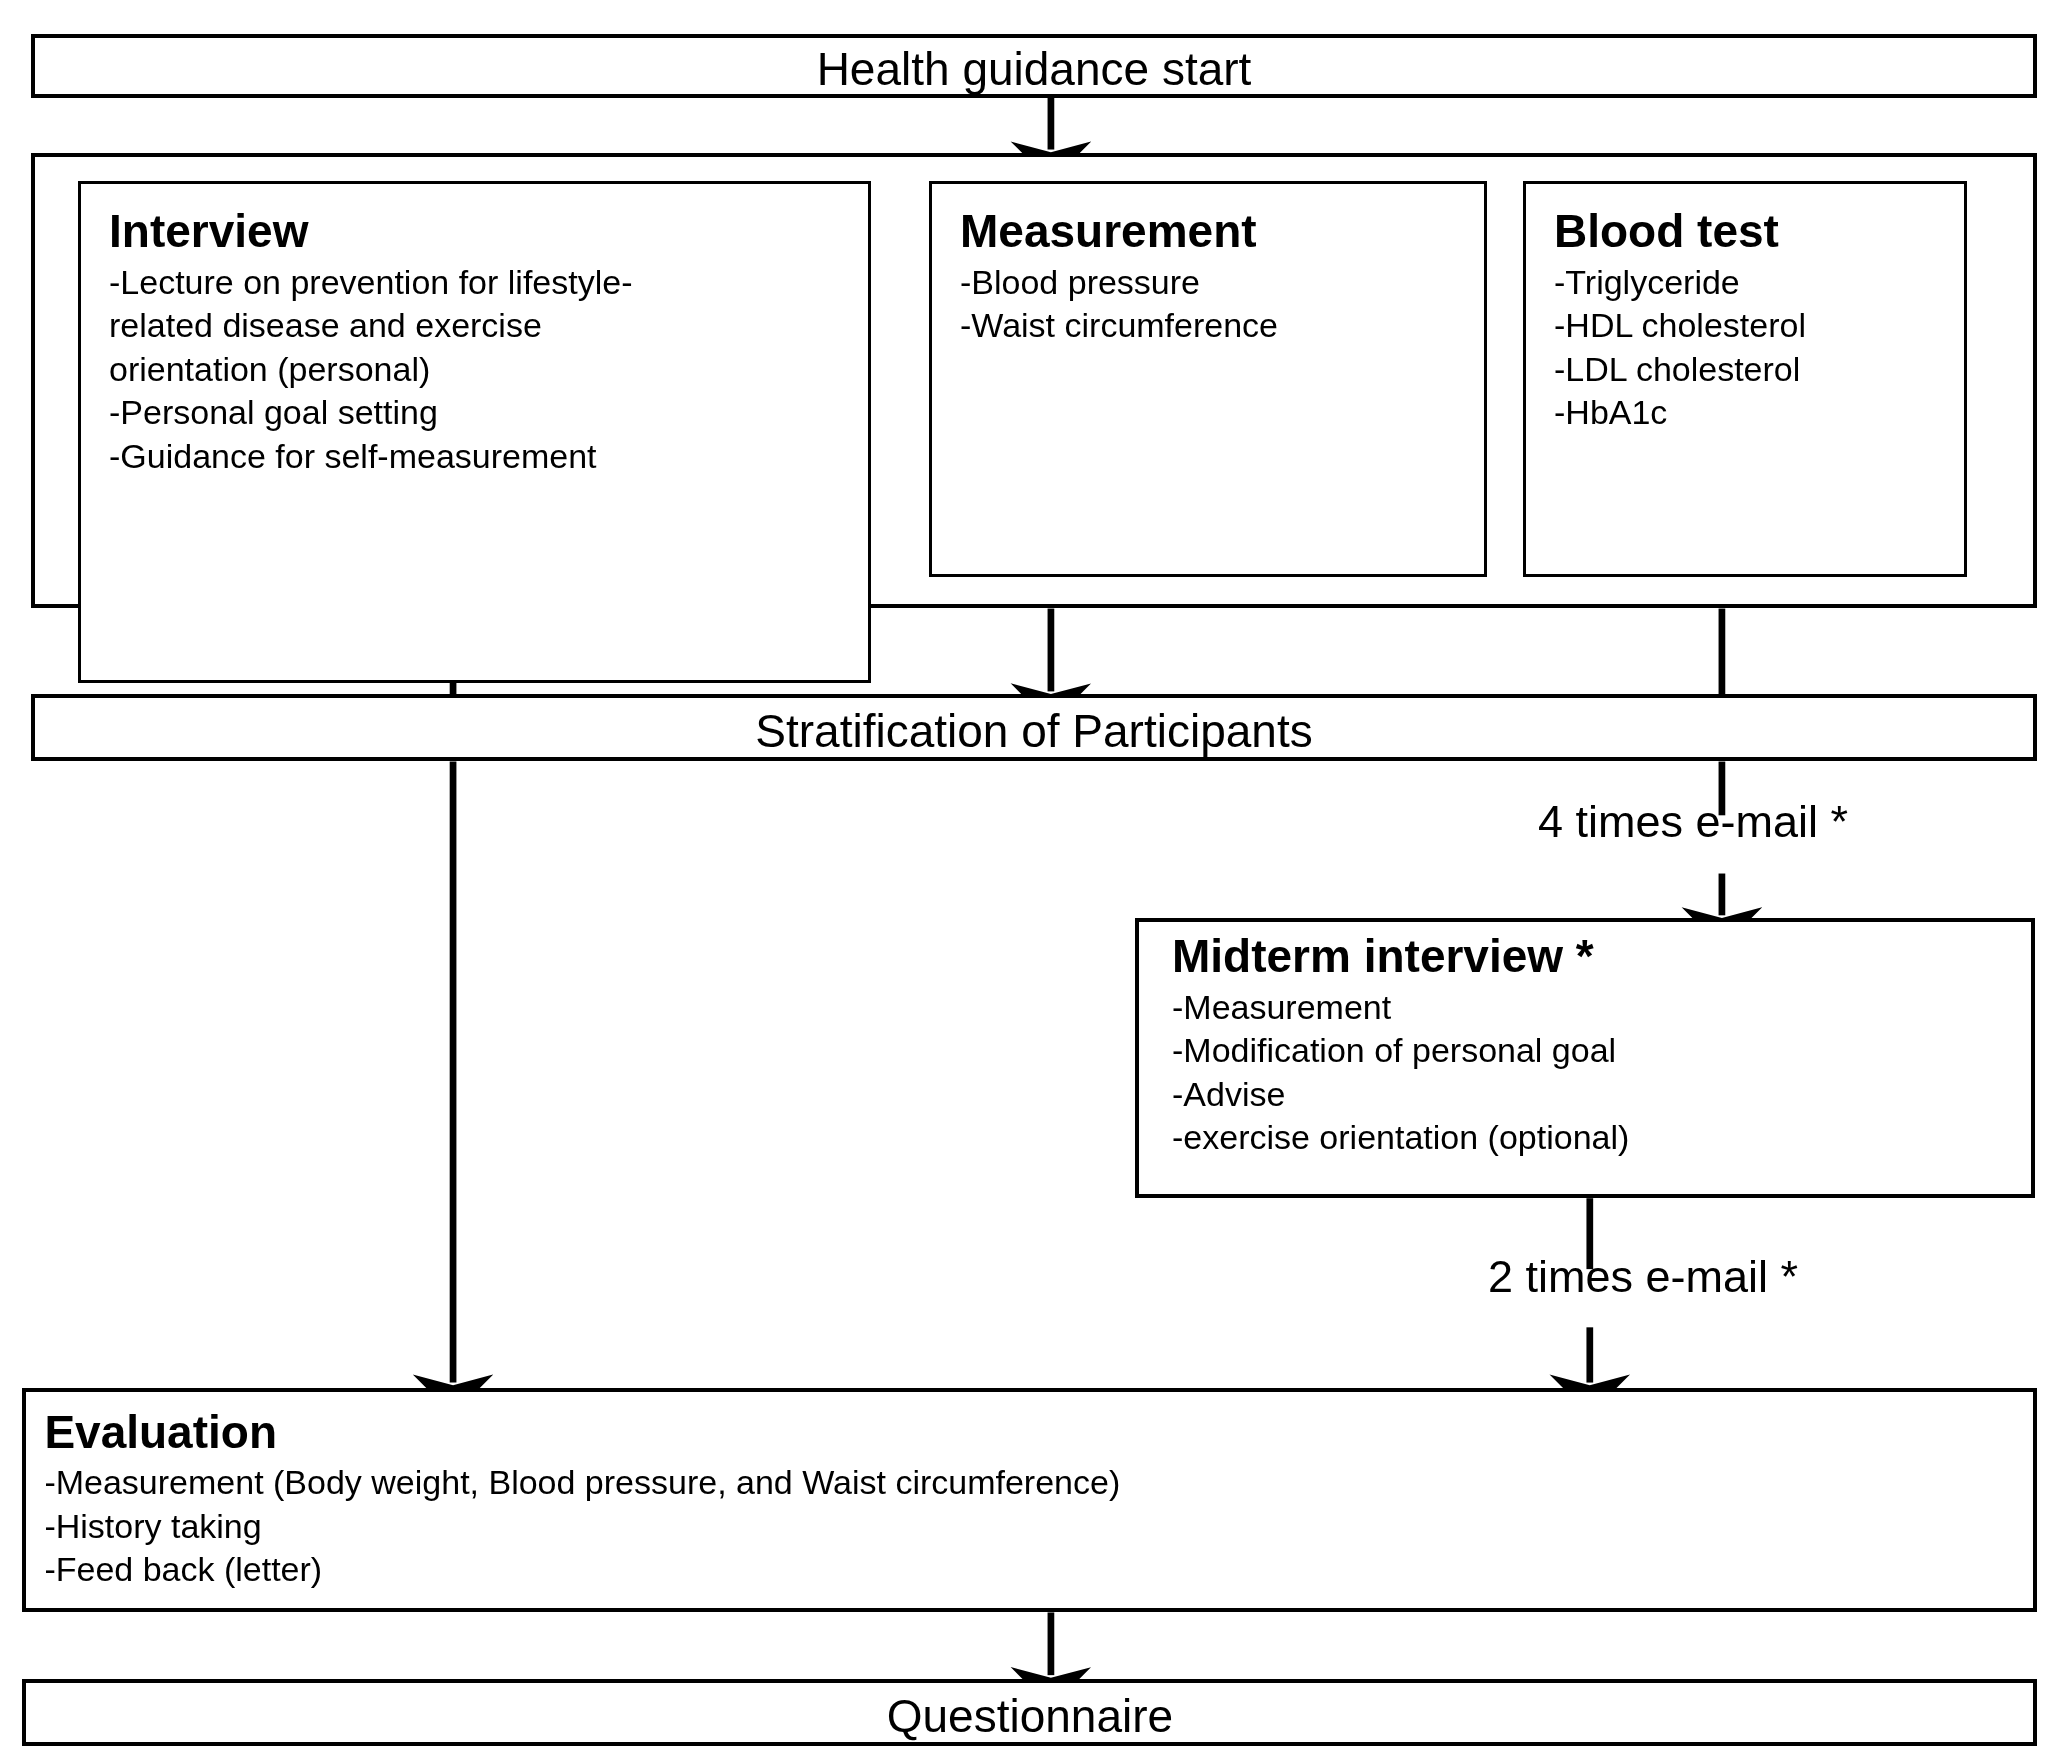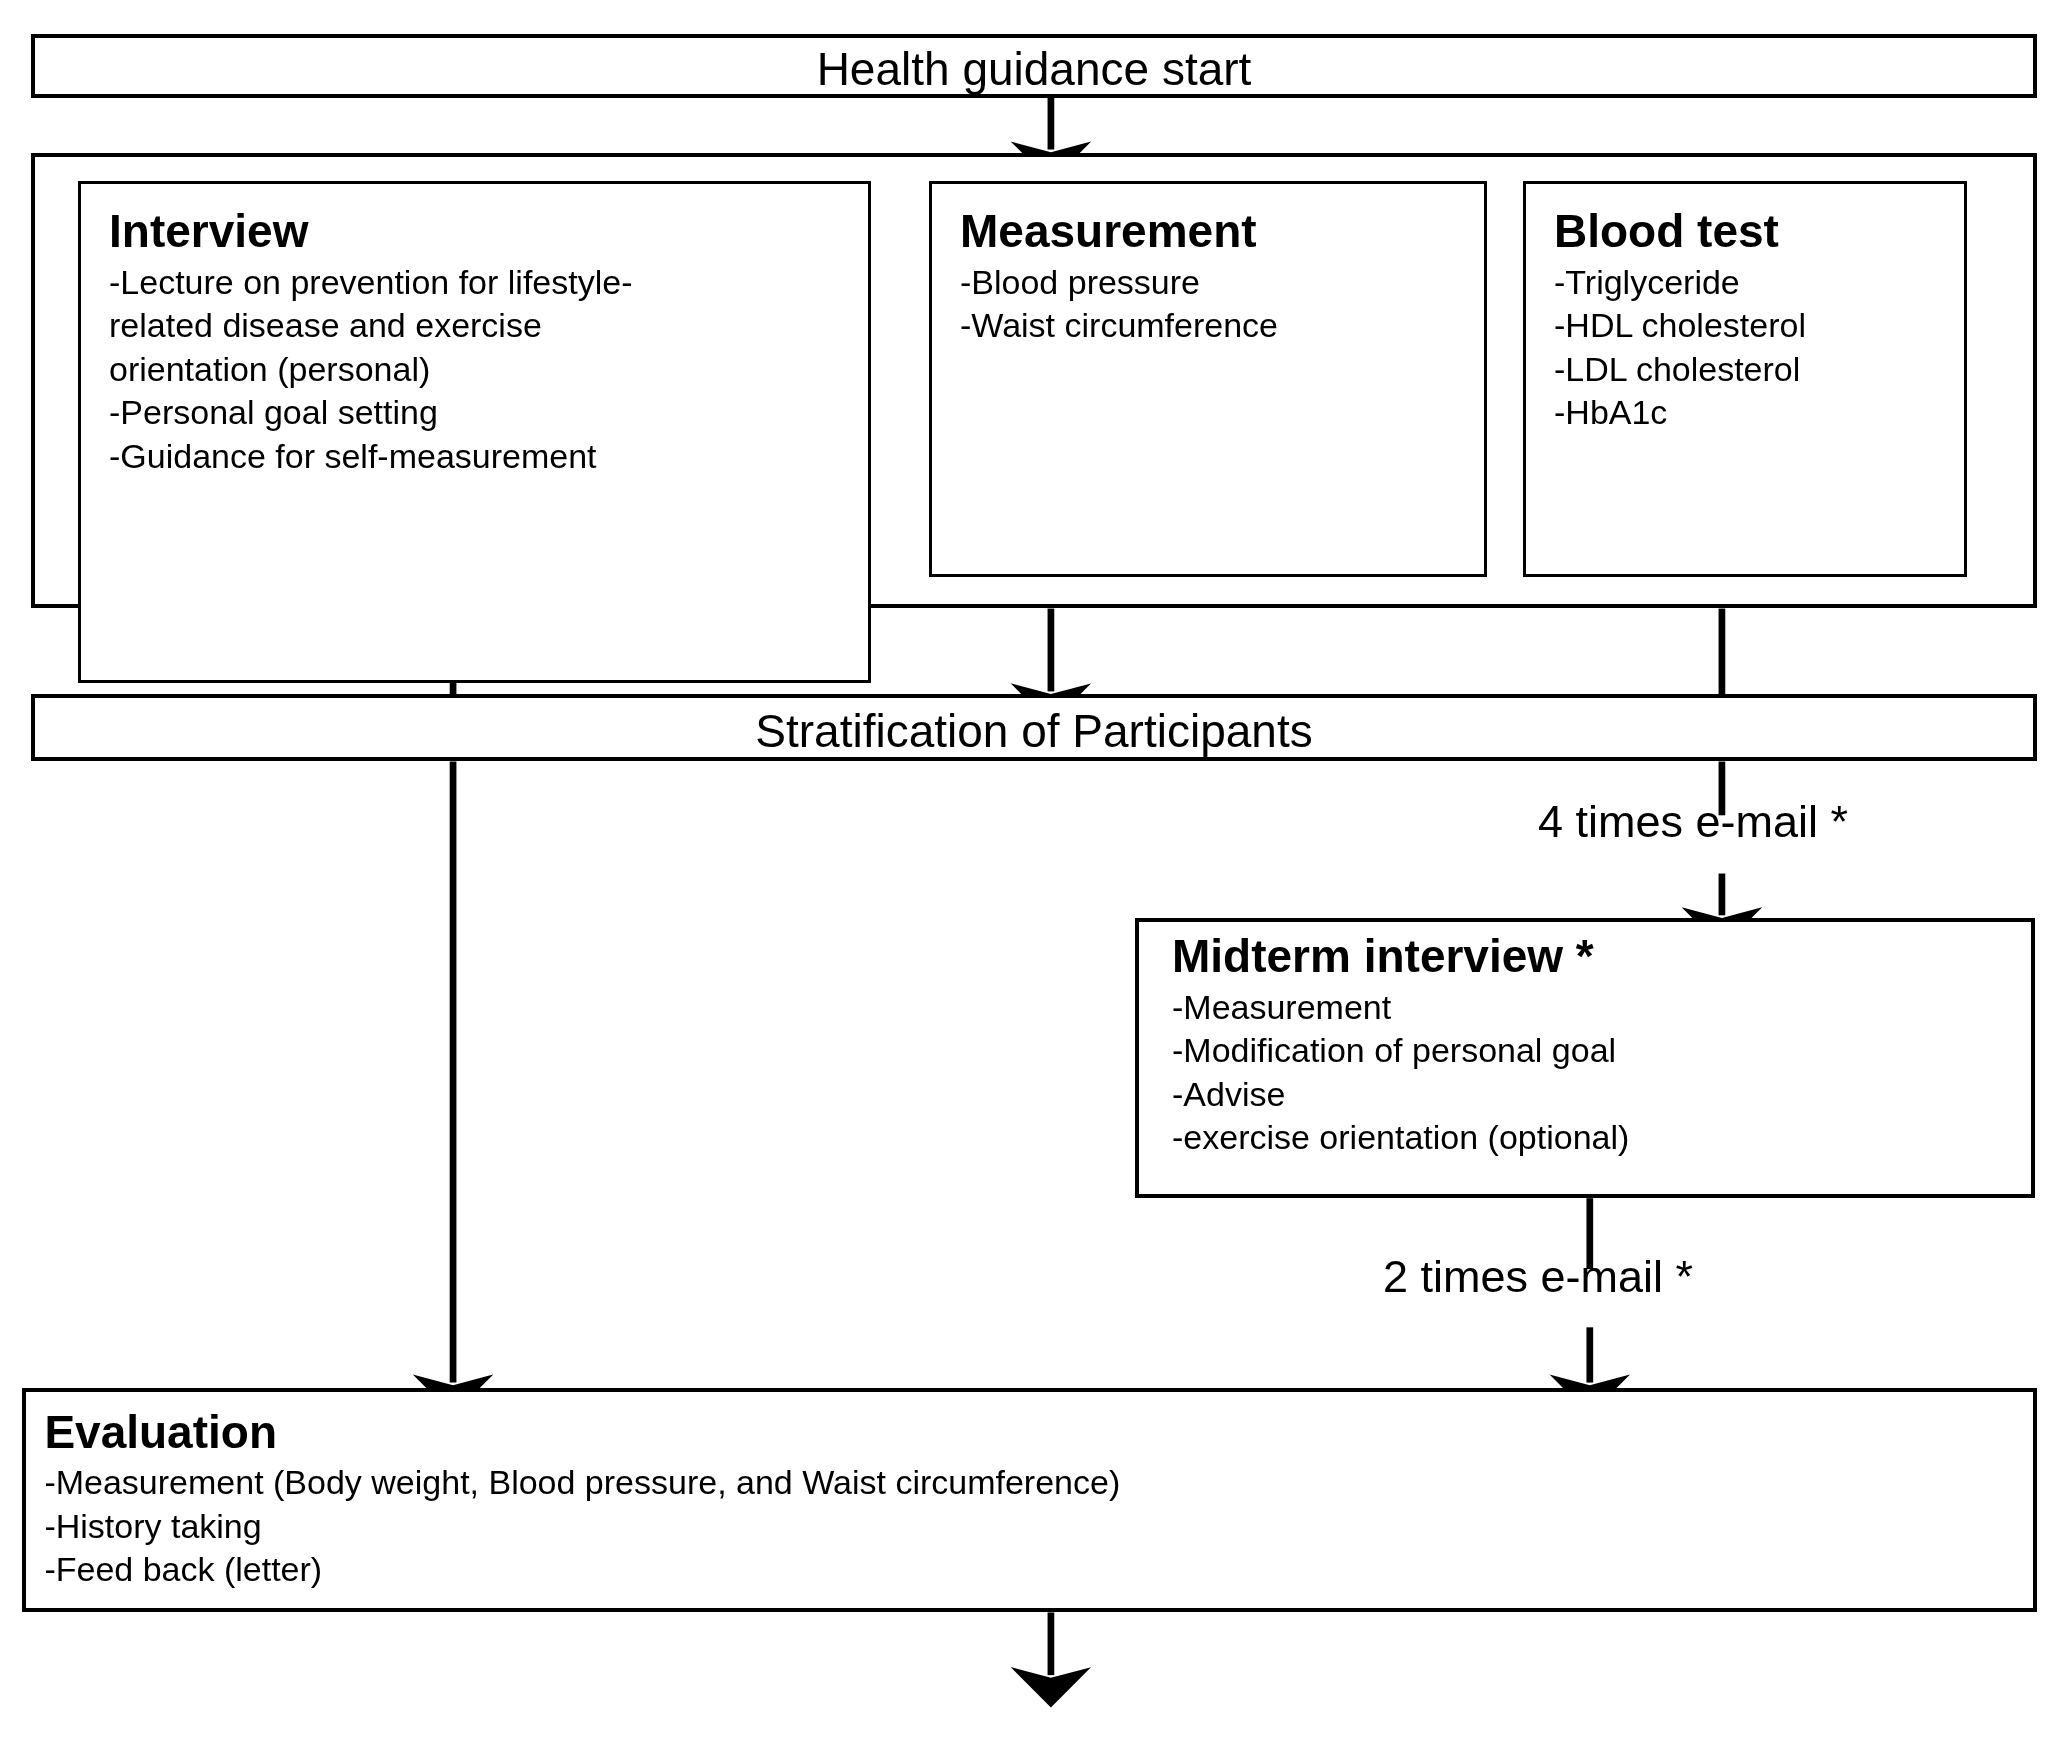--- a/index.html
+++ b/index.html
@@ -142,26 +142,29 @@
   <div class="box" style="left:1135px; top:918px; width:900px; height:280px;">
     <div class="box-inner" style="left:33px; top:5px;">
       <div class="box-title">Midterm interview *</div>
       <div class="box-line">-Measurement</div>
       <div class="box-line">-Modification of personal goal</div>
       <div class="box-line">-Advise</div>
       <div class="box-line">-exercise orientation (optional)</div>
     </div>
   </div>
 
-  <div class="edge-label" style="left:1383px; top:1254px;">2 times e-mail *</div>
+  <div class="edge-label" style="left:1488px; top:1254px;">2 times e-mail *</div>
 
   <div class="box" style="left:22.4px; top:1388px; width:2015px; height:224px;">
     <div class="box-inner" style="left:18px; top:10.5px;">
       <div class="box-title">Evaluation</div>
       <div class="box-line">-Measurement (Body weight, Blood pressure, and Waist circumference)</div>
       <div class="box-line">-History taking</div>
       <div class="box-line">-Feed back (letter)</div>
     </div>
   </div>
 
+  <div class="box" style="left:22.4px; top:1679px; width:2015px; height:67px;">
+    <div class="band-label" style="top:7.5px;">Questionnaire</div>
+  </div>
 
 </div>
 
 
 </body></html>

